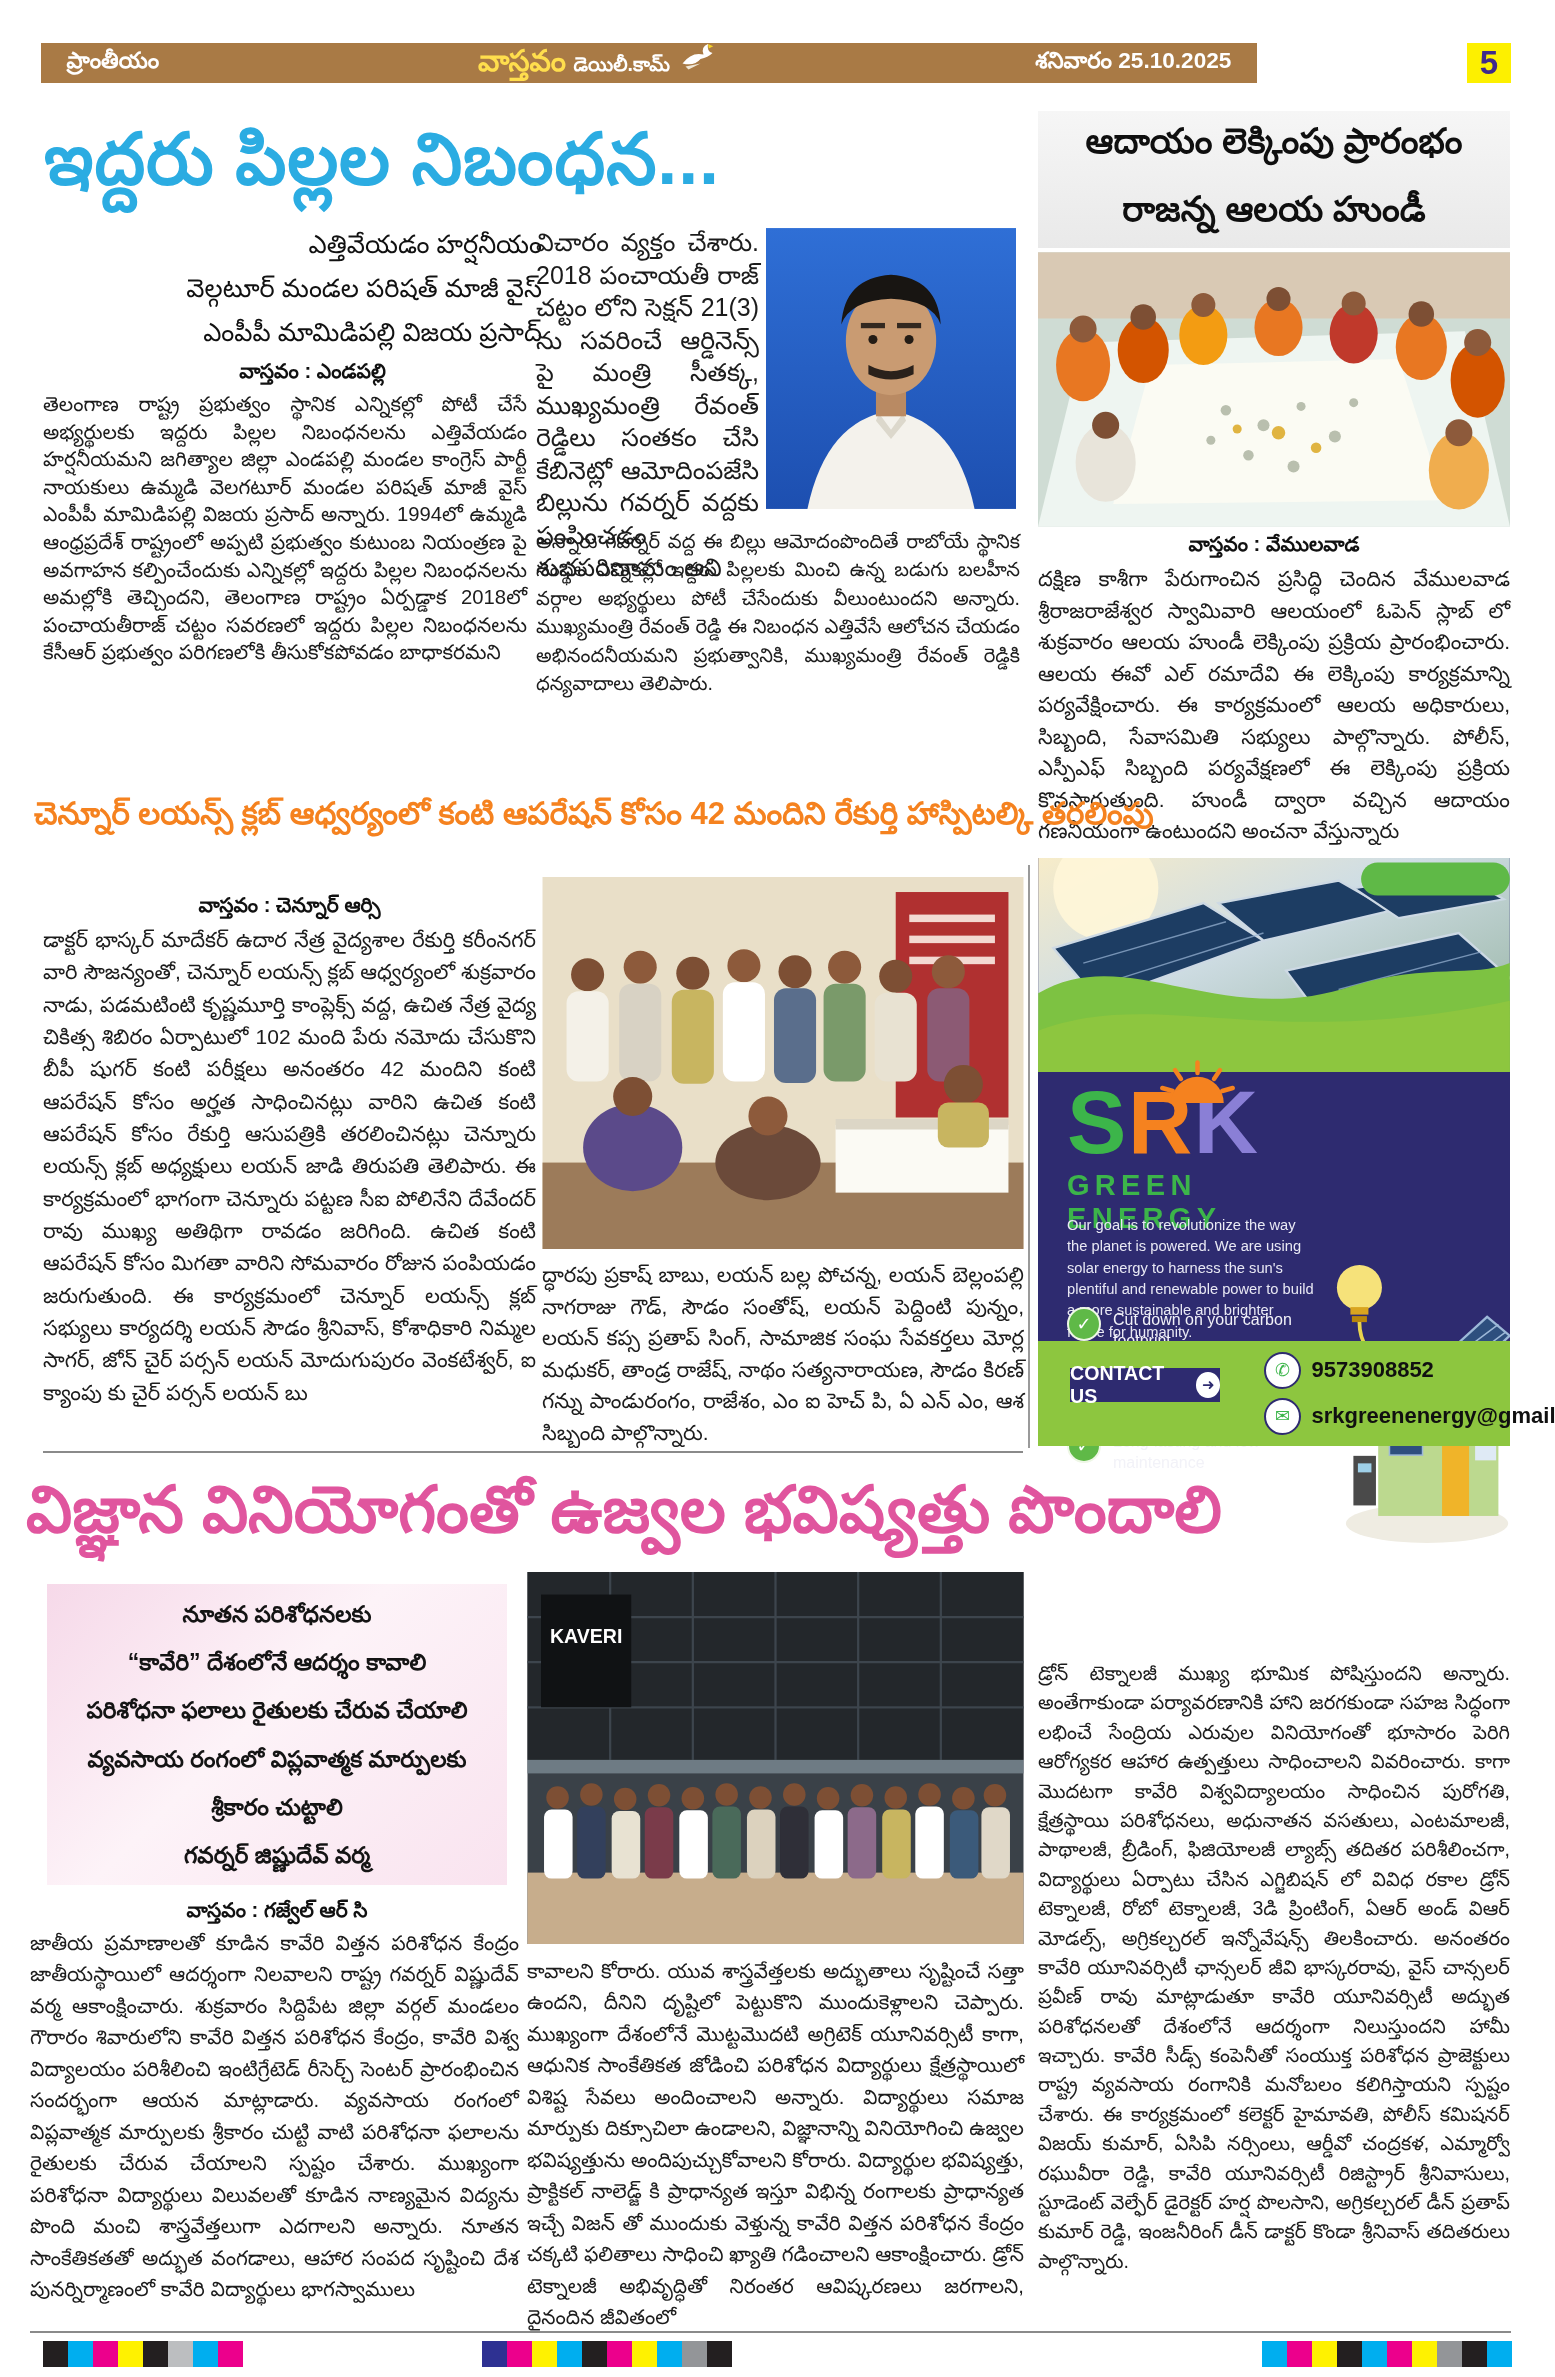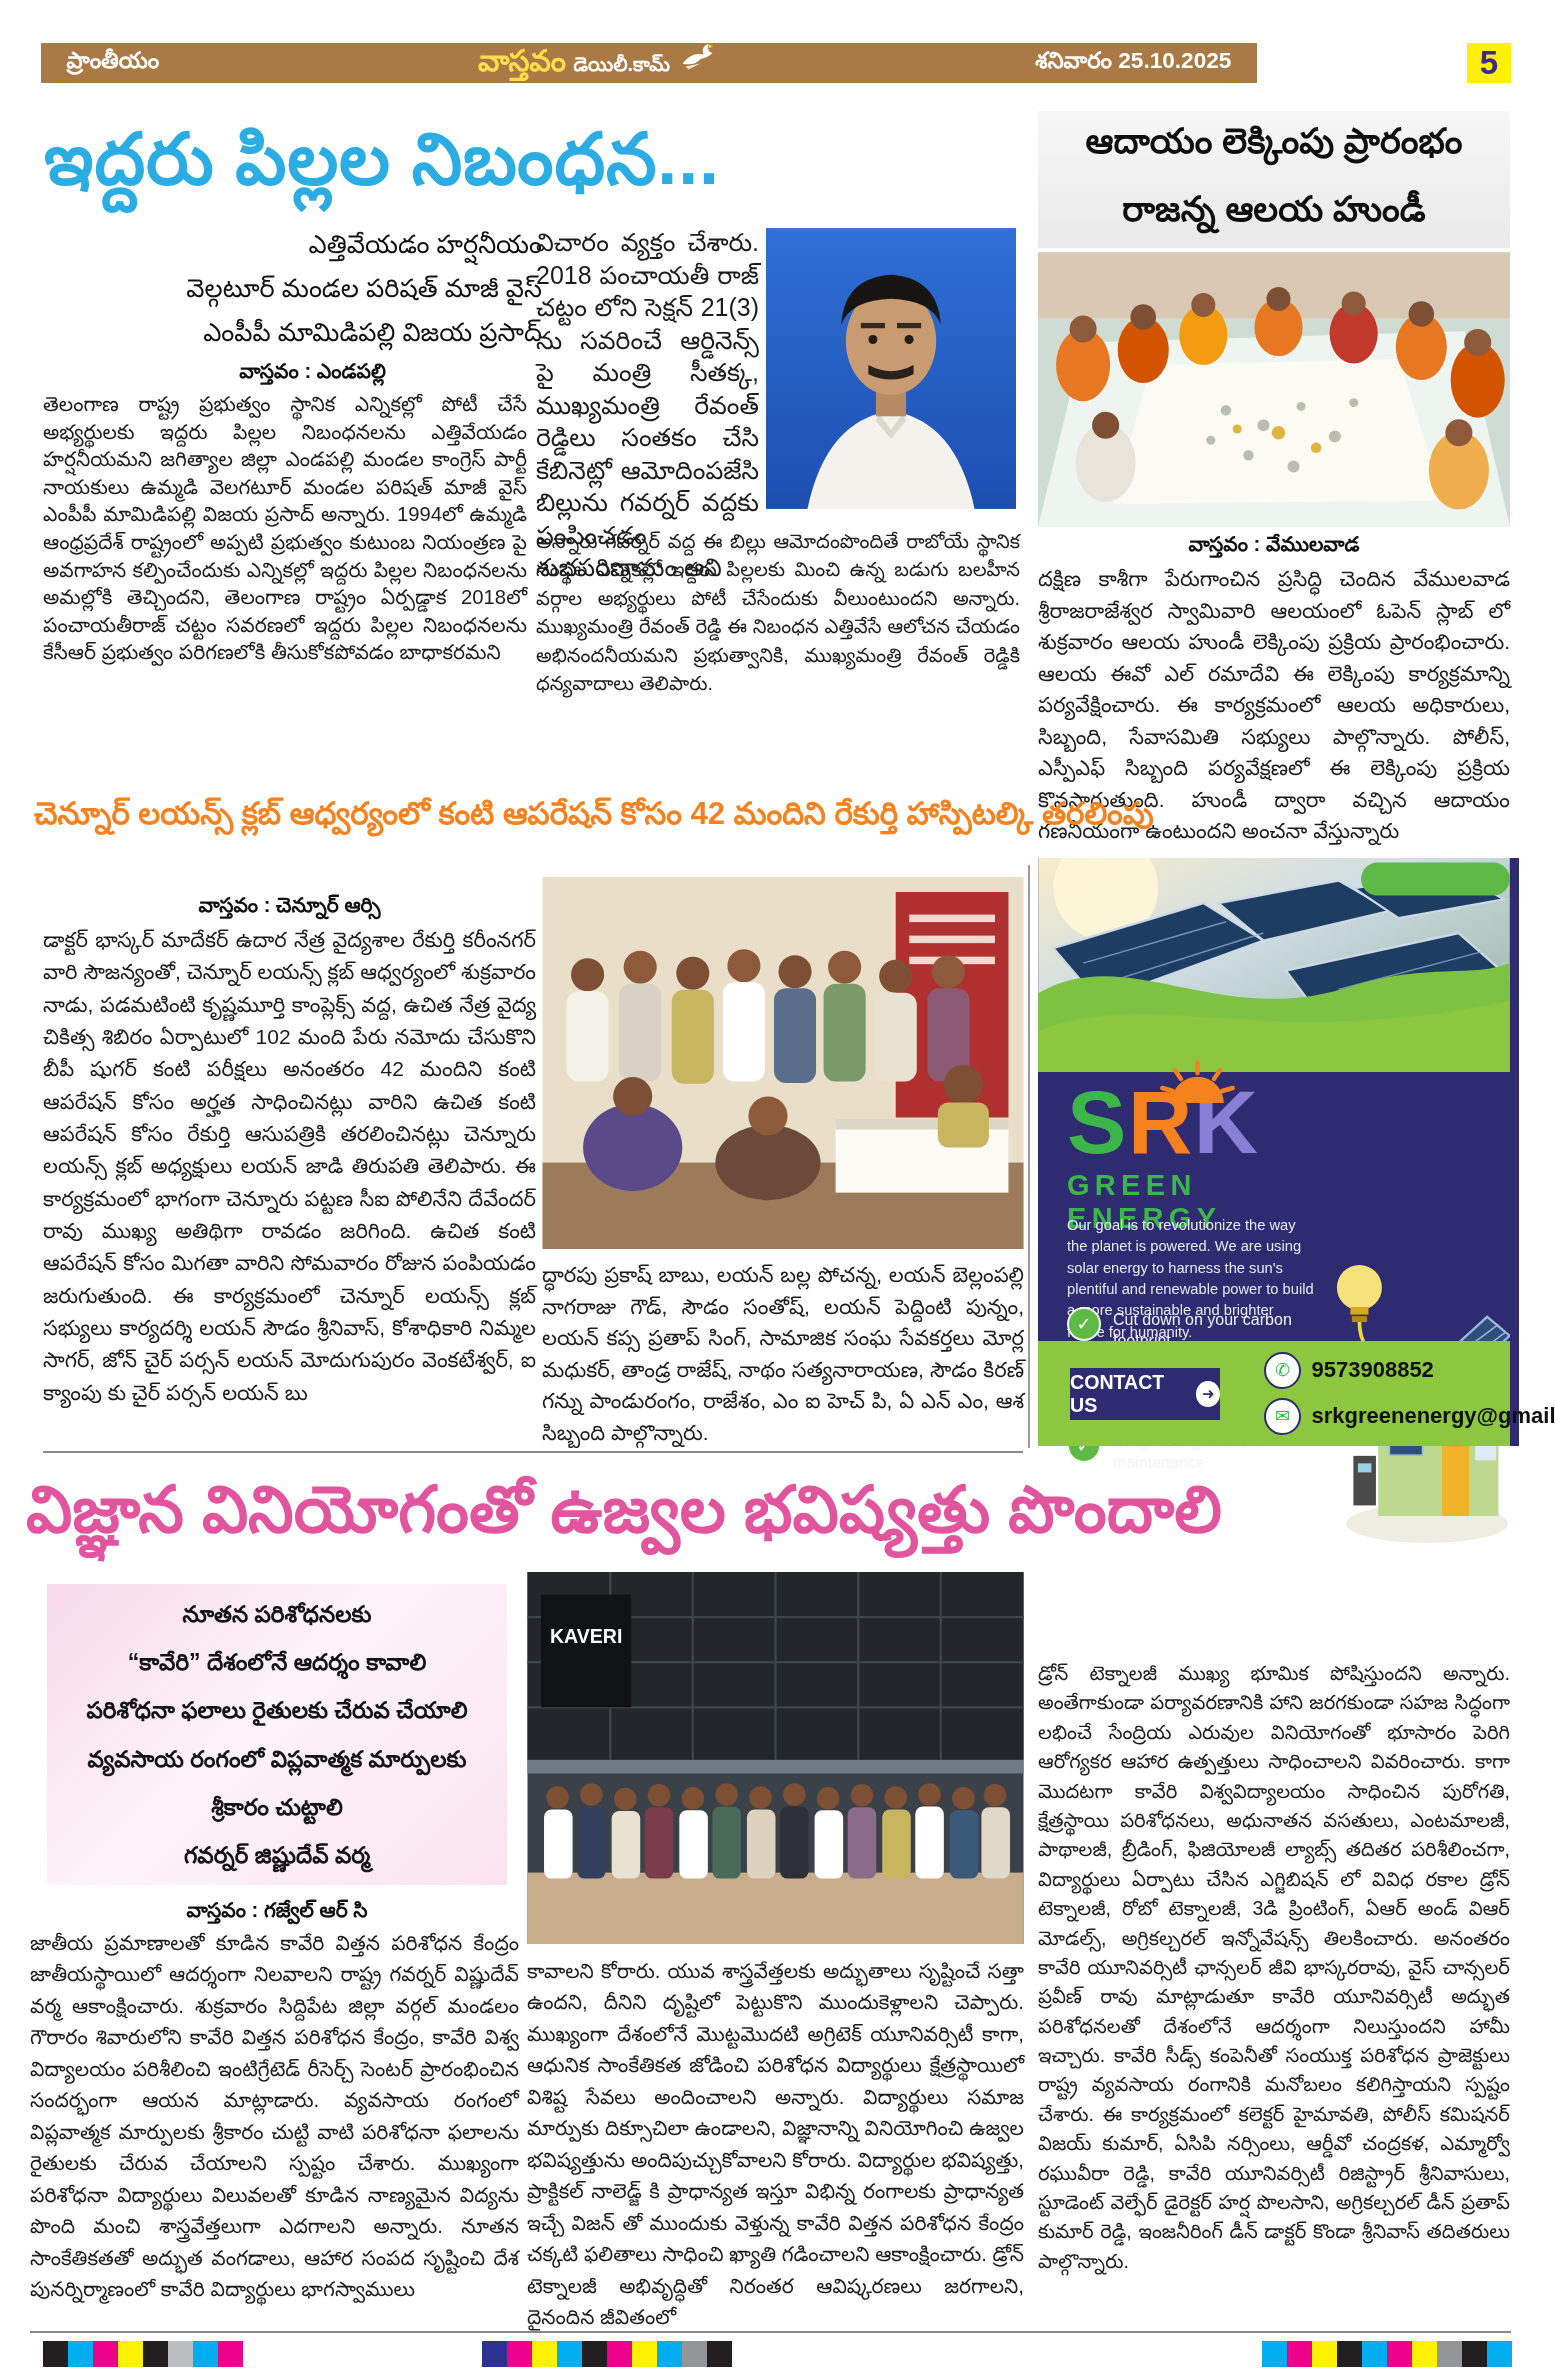--- a/index.html
+++ b/index.html
@@ -40,37 +40,37 @@
   .temple-body{left:1038px;top:563px;width:472px;height:278px;font-size:21px;line-height:1.5;}
   
   .lions-head{left:34px;top:796px;width:995px;font-size:31px;font-weight:bold;color:#F5821F;white-space:nowrap;}
   .dl-lions{left:43px;top:894px;width:493px;}
   .lions-col1{left:43px;top:924px;width:493px;height:524px;font-size:21px;line-height:1.54;}
   .lions-photo{left:542px;top:877px;width:482px;height:372px;}
   .lions-col2{left:542px;top:1259px;width:482px;height:188px;font-size:21px;line-height:1.5;}
   .rule{background:#8a8a8a;height:1.5px;}
   .vrule{background:#9a9a9a;width:1.5px;}
   
-  .ad{left:1038px;top:858px;width:472px;height:588px;background:#2E2B70;padding-left:9px;}
+  .ad{left:1038px;top:858px;width:472px;height:588px;background:#2E2B70;}
   .ad-top{position:absolute;left:0;top:0;width:472px;height:214px;}
   .ad-mid{position:absolute;left:0;top:214px;width:472px;height:269px;}
   .ad-logo{position:absolute;left:29px;top:6px;width:248px;}
   .ad-logo .letters{font-size:89px;font-weight:bold;line-height:1;letter-spacing:1.5px;}
   .ad-logo .s{color:#3CB54A;} .ad-logo .r{color:#F5821F;} .ad-logo .k{color:#8A7FD6;}
   .ad-logo .sub{color:#3CB54A;font-size:29px;font-weight:bold;letter-spacing:5.3px;margin-top:1.5px;}
   .ad-sun{position:absolute;left:89px;top:-19.6px;}
   .ad-para{position:absolute;left:29px;top:143px;width:248px;color:#e9e9f4;font-size:14.7px;line-height:1.45;}
   .ad-bullets{position:absolute;left:29px;top:235px;width:256px;display:flex;flex-direction:column;gap:16.6px;}
   .bullet{display:flex;gap:12px;align-items:flex-start;}
   .check{flex:0 0 auto;width:30px;height:30px;border-radius:50%;background:#5FB947;border:2.3px solid #eef7e6;
     color:#ffffff;font-size:18px;font-weight:bold;display:flex;align-items:center;justify-content:center;}
   .bullet span.txt{color:#f2f2f8;font-size:16px;line-height:1.3;padding-top:3px;}
   .ad-house{position:absolute;right:0;top:181px;}
   .ad-bottom{position:absolute;left:0;top:483px;width:472px;height:105px;background:#8DC63F;}
-  .contact-btn{position:absolute;left:32px;top:27px;width:150px;height:52px;background:#2E2B70;
+  .contact-btn{position:absolute;left:32px;top:27px;width:150px;height:34px;background:#2E2B70;
     display:flex;align-items:center;justify-content:center;gap:9px;}
   .contact-btn .lbl{color:#ffffff;font-size:19.6px;font-weight:bold;}
   .contact-btn .arr{width:25.6px;height:25.6px;border-radius:50%;background:#ffffff;color:#2E2B70;
     display:flex;align-items:center;justify-content:center;font-size:15px;font-weight:bold;}
   .ad-contact{position:absolute;left:226px;top:10.5px;display:flex;flex-direction:column;gap:9px;}
   .c-row{display:flex;align-items:center;gap:10.5px;}
   .c-ic{width:33px;height:33px;border-radius:50%;background:#ffffff;color:#3CB54A;border:2.3px solid #2E2B70;
     display:flex;align-items:center;justify-content:center;font-size:18px;}
   .c-row .c-txt{color:#101010;font-size:22px;font-weight:bold;}
   

